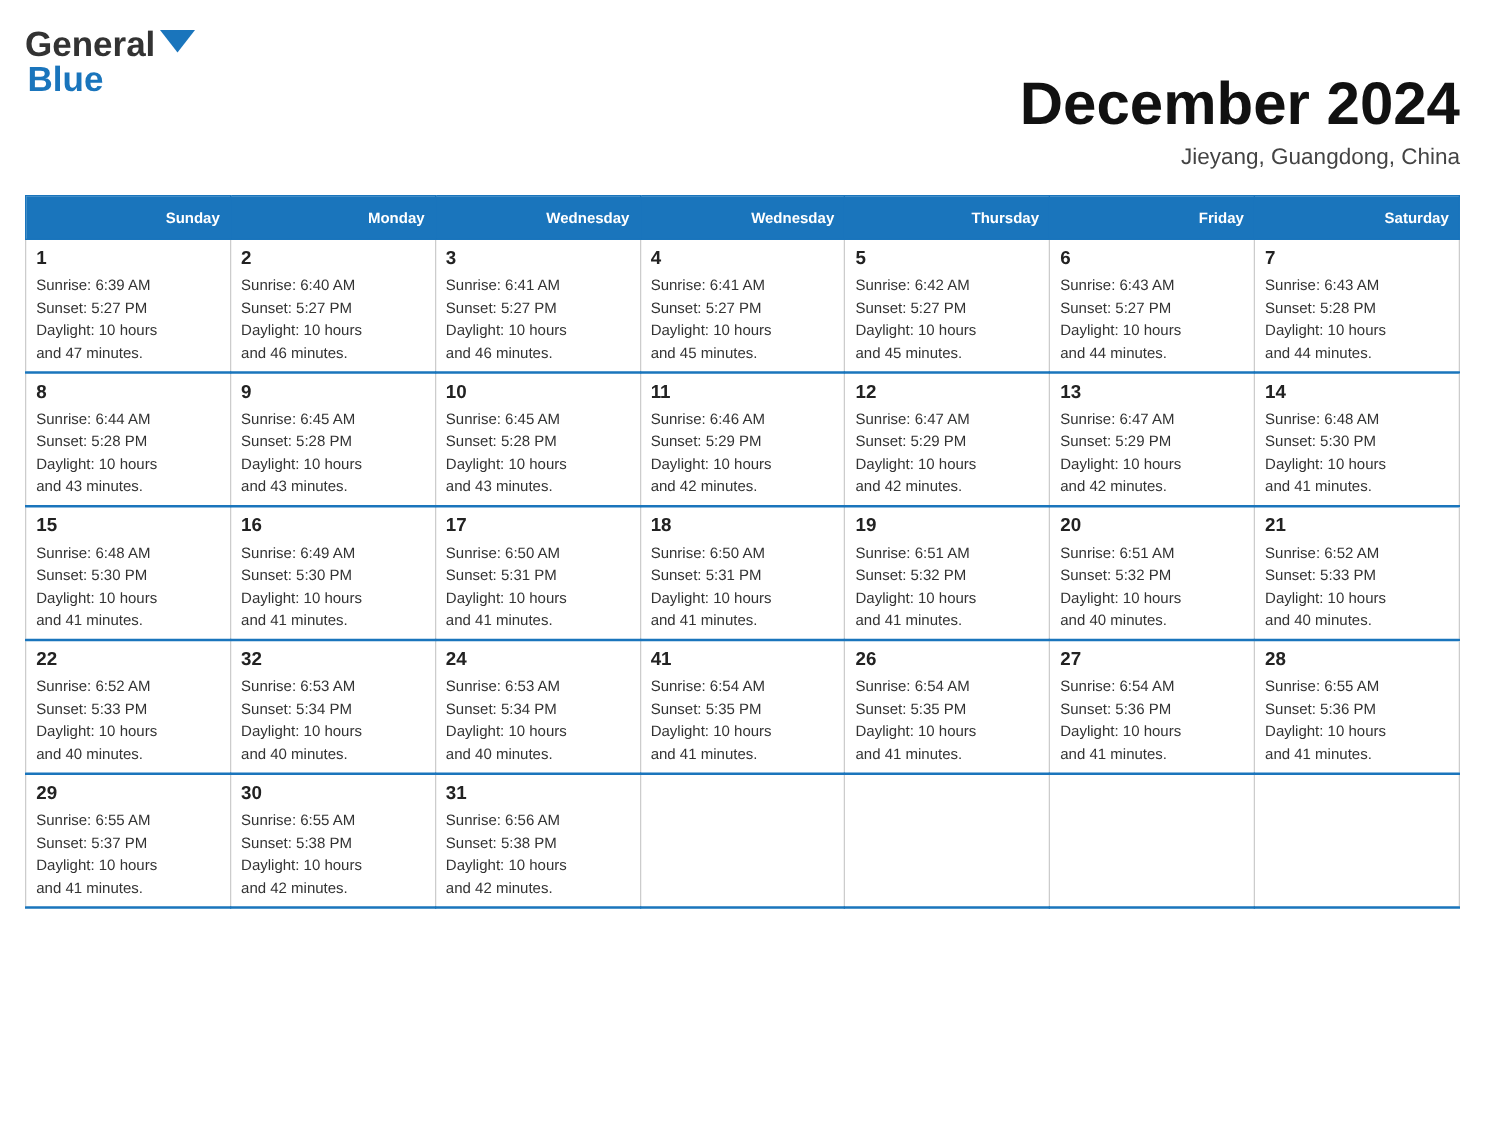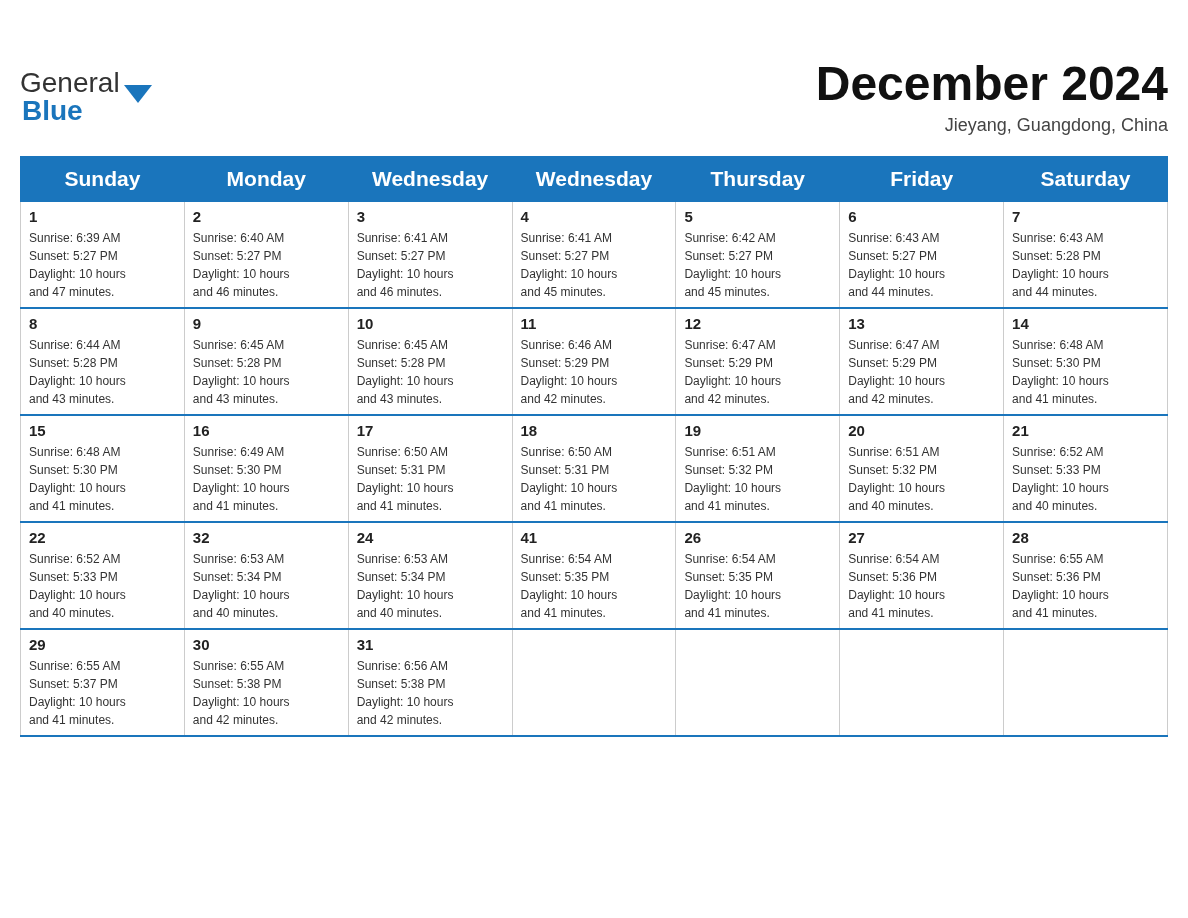--- a/index.html
+++ b/index.html
@@ -16,25 +16,24 @@
       align-items: flex-start;
       margin-bottom: 20px;
     }
     .logo {
       display: flex;
       flex-direction: column;
       align-items: flex-start;
     }
     .logo-text {
       display: flex;
-      align-items: flex-end;
+      align-items: flex-start;
       font-size: 28px;
-      font-weight: normal;
+      font-weight: bold;
       color: #333;
-      margin-top: 47px;
     }
     .logo-general { color: #333; }
     .logo-arrow {
       width: 0;
       height: 0;
       border-left: 14px solid transparent;
       border-right: 14px solid transparent;
       border-top: 18px solid #1a75bc;
       display: inline-block;
       margin-left: 4px;
@@ -64,25 +63,25 @@
     }
     table {
       width: 100%;
       border-collapse: collapse;
     }
     thead tr {
       background-color: #1a75bc;
     }
     thead th {
       color: #fff;
-      font-size: 21px;
+      font-size: 12px;
       font-weight: bold;
       padding: 10px 8px;
       border: 1px solid #1a75bc;
-      text-align: center;
+      text-align: right;
     }
     tbody td {
       border: 1px solid #ccc;
       padding: 6px 8px;
       vertical-align: top;
       width: 14.28%;
     }
     .day-num {
       font-size: 15px;
       font-weight: bold;

